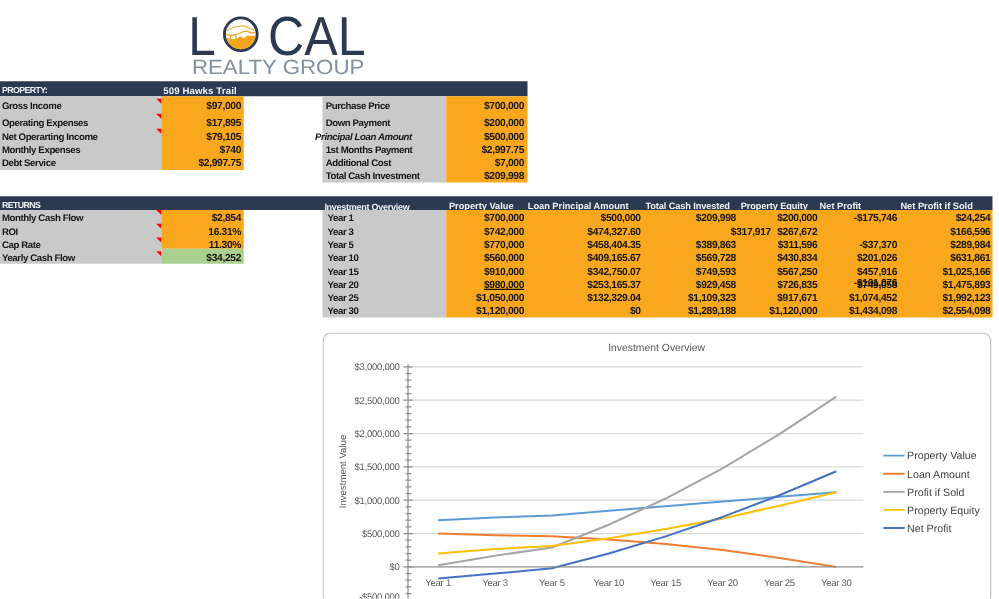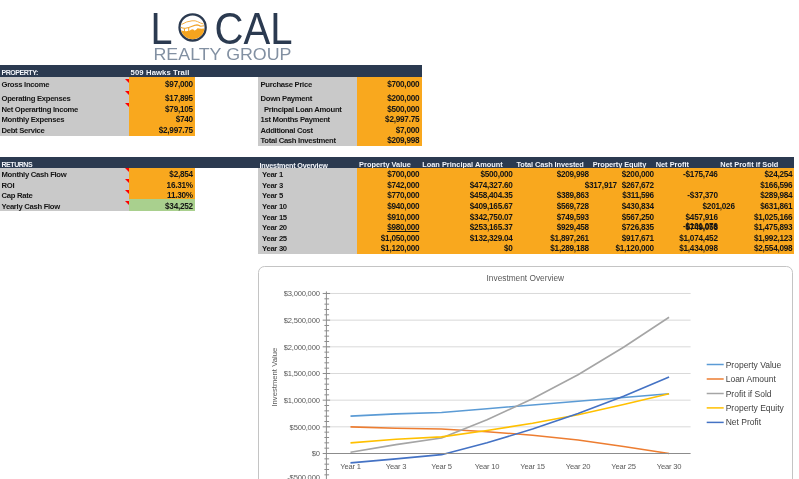--- a/index.html
+++ b/index.html
@@ -53,21 +53,21 @@
 <div class="abs val" style="left:129.4px; top:124.80000000000001px; width:63.5px; height:11px;">$2,997.75</div>
 <div class="tri" style="left:125.4px; top:78.9px;"></div>
 <div class="tri" style="left:125.4px; top:90.6px;"></div>
 <div class="tri" style="left:125.4px; top:102.8px;"></div>
 <div class="abs gray" style="left:258px; top:76.7px; width:98.5px; height:69.5px;"></div>
 <div class="abs orange" style="left:356.5px; top:76.7px; width:65.4px; height:69.5px;"></div>
 <div class="abs lbl" style="left:260.5px; top:78.5px; width:95px; height:11px;">Purchase Price</div>
 <div class="abs val" style="left:356.5px; top:78.5px; width:62.8px; height:11px;">$700,000</div>
 <div class="abs lbl" style="left:260.5px; top:93.0px; width:95px; height:11px;">Down Payment</div>
 <div class="abs val" style="left:356.5px; top:93.0px; width:62.8px; height:11px;">$200,000</div>
-<div class="abs lbl" style="left:264px; top:103.6px; width:95px; height:11px;">Principal Loan Amount</div>
+<div class="abs lbl" style="left:252px; top:103.6px; width:95px; height:11px;font-style:italic;">Principal Loan Amount</div>
 <div class="abs val" style="left:356.5px; top:103.6px; width:62.8px; height:11px;">$500,000</div>
 <div class="abs lbl" style="left:260.5px; top:114.2px; width:95px; height:11px;">1st Months Payment</div>
 <div class="abs val" style="left:356.5px; top:114.2px; width:62.8px; height:11px;">$2,997.75</div>
 <div class="abs lbl" style="left:260.5px; top:124.80000000000001px; width:95px; height:11px;">Additional Cost</div>
 <div class="abs val" style="left:356.5px; top:124.80000000000001px; width:62.8px; height:11px;">$7,000</div>
 <div class="abs lbl" style="left:260.5px; top:135.4px; width:95px; height:11px;">Total Cash Investment</div>
 <div class="abs val" style="left:356.5px; top:135.4px; width:62.8px; height:11px;">$209,998</div>
 <div class="abs navy" style="left:0; top:157.4px; width:793.9px; height:10.4px;"></div>
 <div class="hdrS" style="left:1.5px; top:160.8px;">RETURNS</div>
 <div class="hdr" style="left:259.5px; top:160.6px; font-size:7.2px; letter-spacing:-0.2px;">Investment Overview</div>
@@ -109,44 +109,44 @@
 <div class="abs val" style="left:627.7px; top:179.87px; width:90px; height:11px;margin-top:41px;">-$101,076</div>
 <div class="abs val" style="left:702.4px; top:179.87px; width:90px; height:11px;">$166,596</div>
 <div class="abs lbl" style="left:262px; top:190.44px; width:90px; height:11px;">Year 5</div>
 <div class="abs val" style="left:329.3px; top:190.44px; width:90px; height:11px;">$770,000</div>
 <div class="abs val" style="left:422.6px; top:190.44px; width:90px; height:11px;">$458,404.35</div>
 <div class="abs val" style="left:498.8px; top:190.44px; width:90px; height:11px;">$389,863</div>
 <div class="abs val" style="left:563.9px; top:190.44px; width:90px; height:11px;">$311,596</div>
 <div class="abs val" style="left:627.7px; top:190.44px; width:90px; height:11px;">-$37,370</div>
 <div class="abs val" style="left:702.4px; top:190.44px; width:90px; height:11px;">$289,984</div>
 <div class="abs lbl" style="left:262px; top:201.01px; width:90px; height:11px;">Year 10</div>
-<div class="abs val" style="left:329.3px; top:201.01px; width:90px; height:11px;">$940,000</div>
+<div class="abs val" style="left:329.3px; top:201.01px; width:90px; height:11px;">$560,000</div>
 <div class="abs val" style="left:422.6px; top:201.01px; width:90px; height:11px;">$409,165.67</div>
 <div class="abs val" style="left:498.8px; top:201.01px; width:90px; height:11px;">$569,728</div>
 <div class="abs val" style="left:563.9px; top:201.01px; width:90px; height:11px;">$430,834</div>
-<div class="abs val" style="left:627.7px; top:201.01px; width:107px; height:11px;">$201,026</div>
+<div class="abs val" style="left:627.7px; top:201.01px; width:90px; height:11px;">$201,026</div>
 <div class="abs val" style="left:702.4px; top:201.01px; width:90px; height:11px;">$631,861</div>
 <div class="abs lbl" style="left:262px; top:211.58px; width:90px; height:11px;">Year 15</div>
 <div class="abs val" style="left:329.3px; top:211.58px; width:90px; height:11px;">$910,000</div>
 <div class="abs val" style="left:422.6px; top:211.58px; width:90px; height:11px;">$342,750.07</div>
 <div class="abs val" style="left:498.8px; top:211.58px; width:90px; height:11px;">$749,593</div>
 <div class="abs val" style="left:563.9px; top:211.58px; width:90px; height:11px;">$567,250</div>
 <div class="abs val" style="left:627.7px; top:211.58px; width:90px; height:11px;">$457,916</div>
 <div class="abs val" style="left:702.4px; top:211.58px; width:90px; height:11px;">$1,025,166</div>
 <div class="abs lbl" style="left:262px; top:222.15px; width:90px; height:11px;">Year 20</div>
 <div class="abs val" style="left:329.3px; top:222.15px; width:90px; height:11px;text-decoration:underline;">$980,000</div>
 <div class="abs val" style="left:422.6px; top:222.15px; width:90px; height:11px;">$253,165.37</div>
 <div class="abs val" style="left:498.8px; top:222.15px; width:90px; height:11px;">$929,458</div>
 <div class="abs val" style="left:563.9px; top:222.15px; width:90px; height:11px;">$726,835</div>
 <div class="abs val" style="left:627.7px; top:222.15px; width:90px; height:11px;">$749,058</div>
 <div class="abs val" style="left:702.4px; top:222.15px; width:90px; height:11px;">$1,475,893</div>
 <div class="abs lbl" style="left:262px; top:232.72px; width:90px; height:11px;">Year 25</div>
 <div class="abs val" style="left:329.3px; top:232.72px; width:90px; height:11px;">$1,050,000</div>
 <div class="abs val" style="left:422.6px; top:232.72px; width:90px; height:11px;">$132,329.04</div>
-<div class="abs val" style="left:498.8px; top:232.72px; width:90px; height:11px;">$1,897,261</div>
+<div class="abs val" style="left:498.8px; top:232.72px; width:90px; height:11px;">$1,109,323</div>
 <div class="abs val" style="left:563.9px; top:232.72px; width:90px; height:11px;">$917,671</div>
 <div class="abs val" style="left:627.7px; top:232.72px; width:90px; height:11px;">$1,074,452</div>
 <div class="abs val" style="left:702.4px; top:232.72px; width:90px; height:11px;">$1,992,123</div>
 <div class="abs lbl" style="left:262px; top:243.29px; width:90px; height:11px;">Year 30</div>
 <div class="abs val" style="left:329.3px; top:243.29px; width:90px; height:11px;">$1,120,000</div>
 <div class="abs val" style="left:422.6px; top:243.29px; width:90px; height:11px;">$0</div>
 <div class="abs val" style="left:498.8px; top:243.29px; width:90px; height:11px;">$1,289,188</div>
 <div class="abs val" style="left:563.9px; top:243.29px; width:90px; height:11px;">$1,120,000</div>
 <div class="abs val" style="left:627.7px; top:243.29px; width:90px; height:11px;">$1,434,098</div>
 <div class="abs val" style="left:702.4px; top:243.29px; width:90px; height:11px;">$2,554,098</div>

